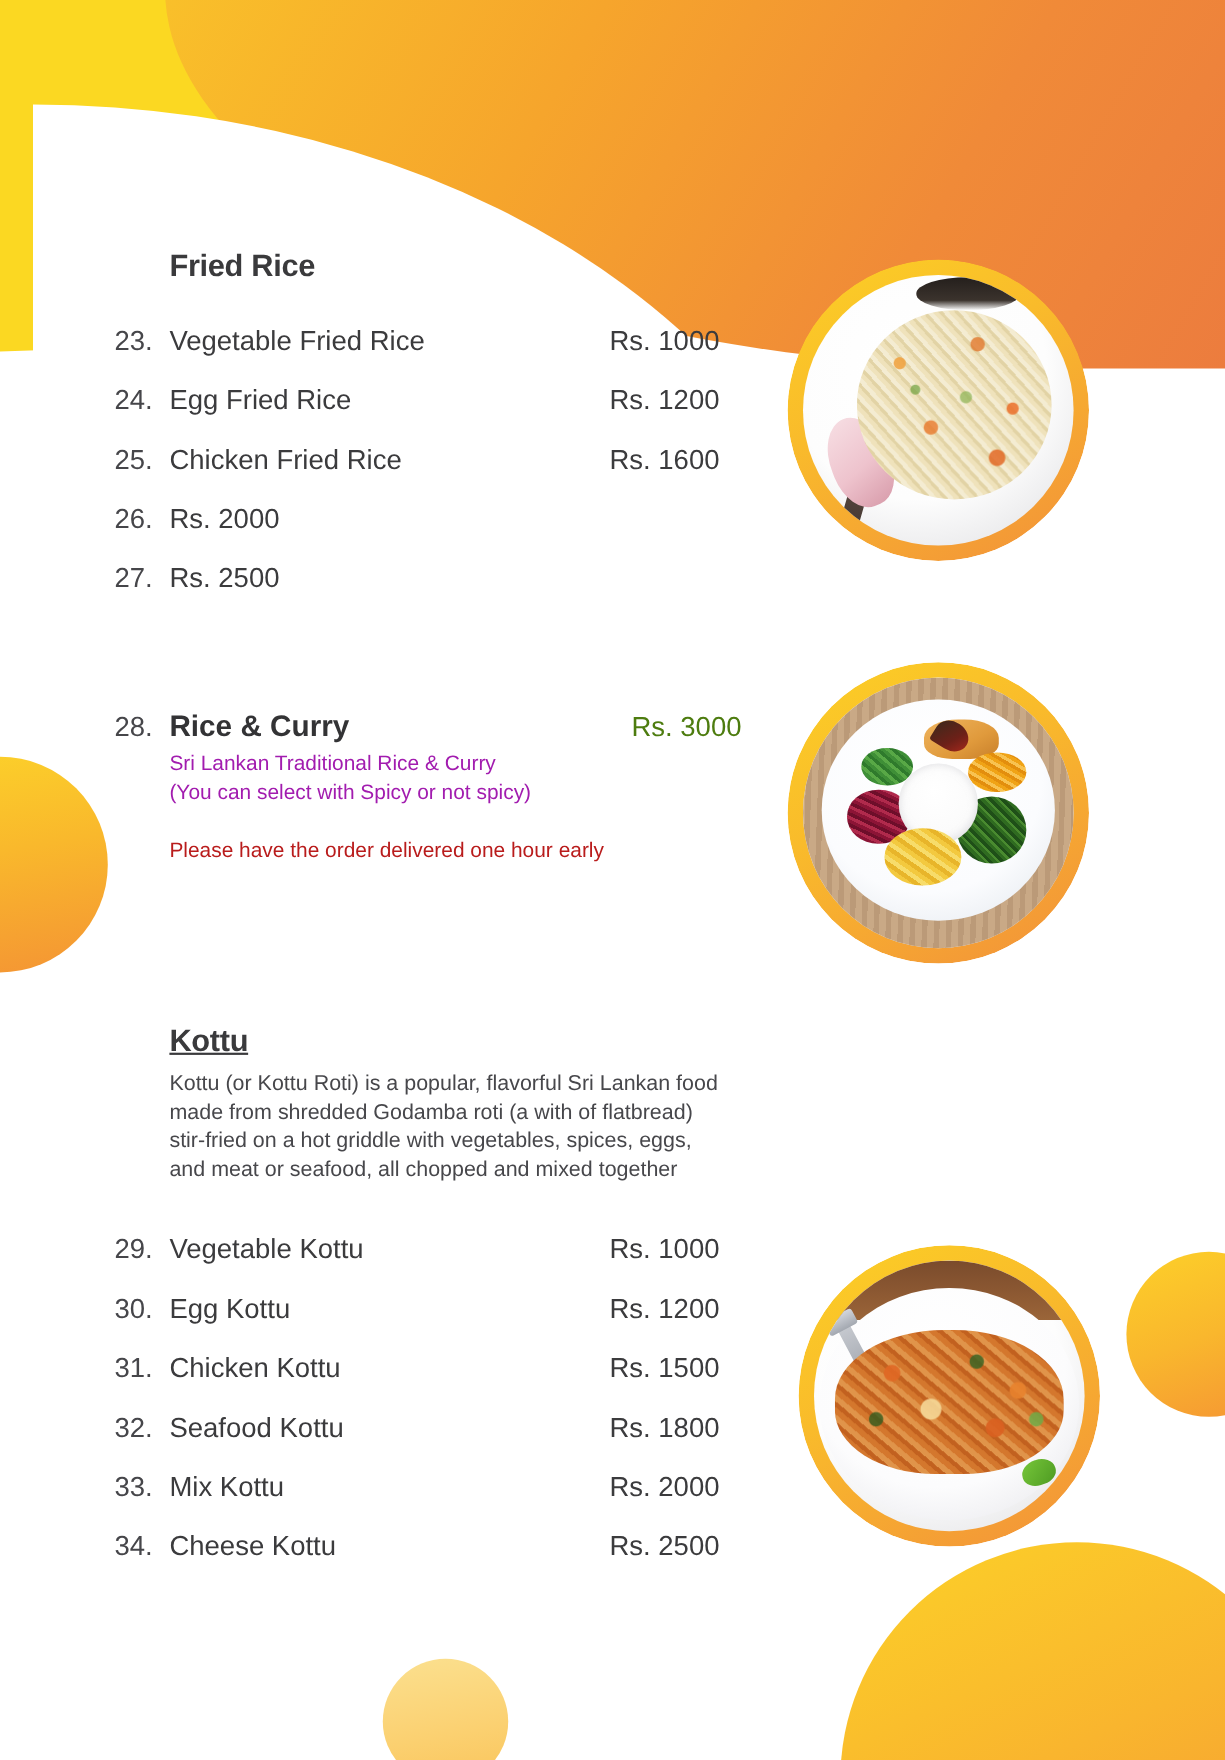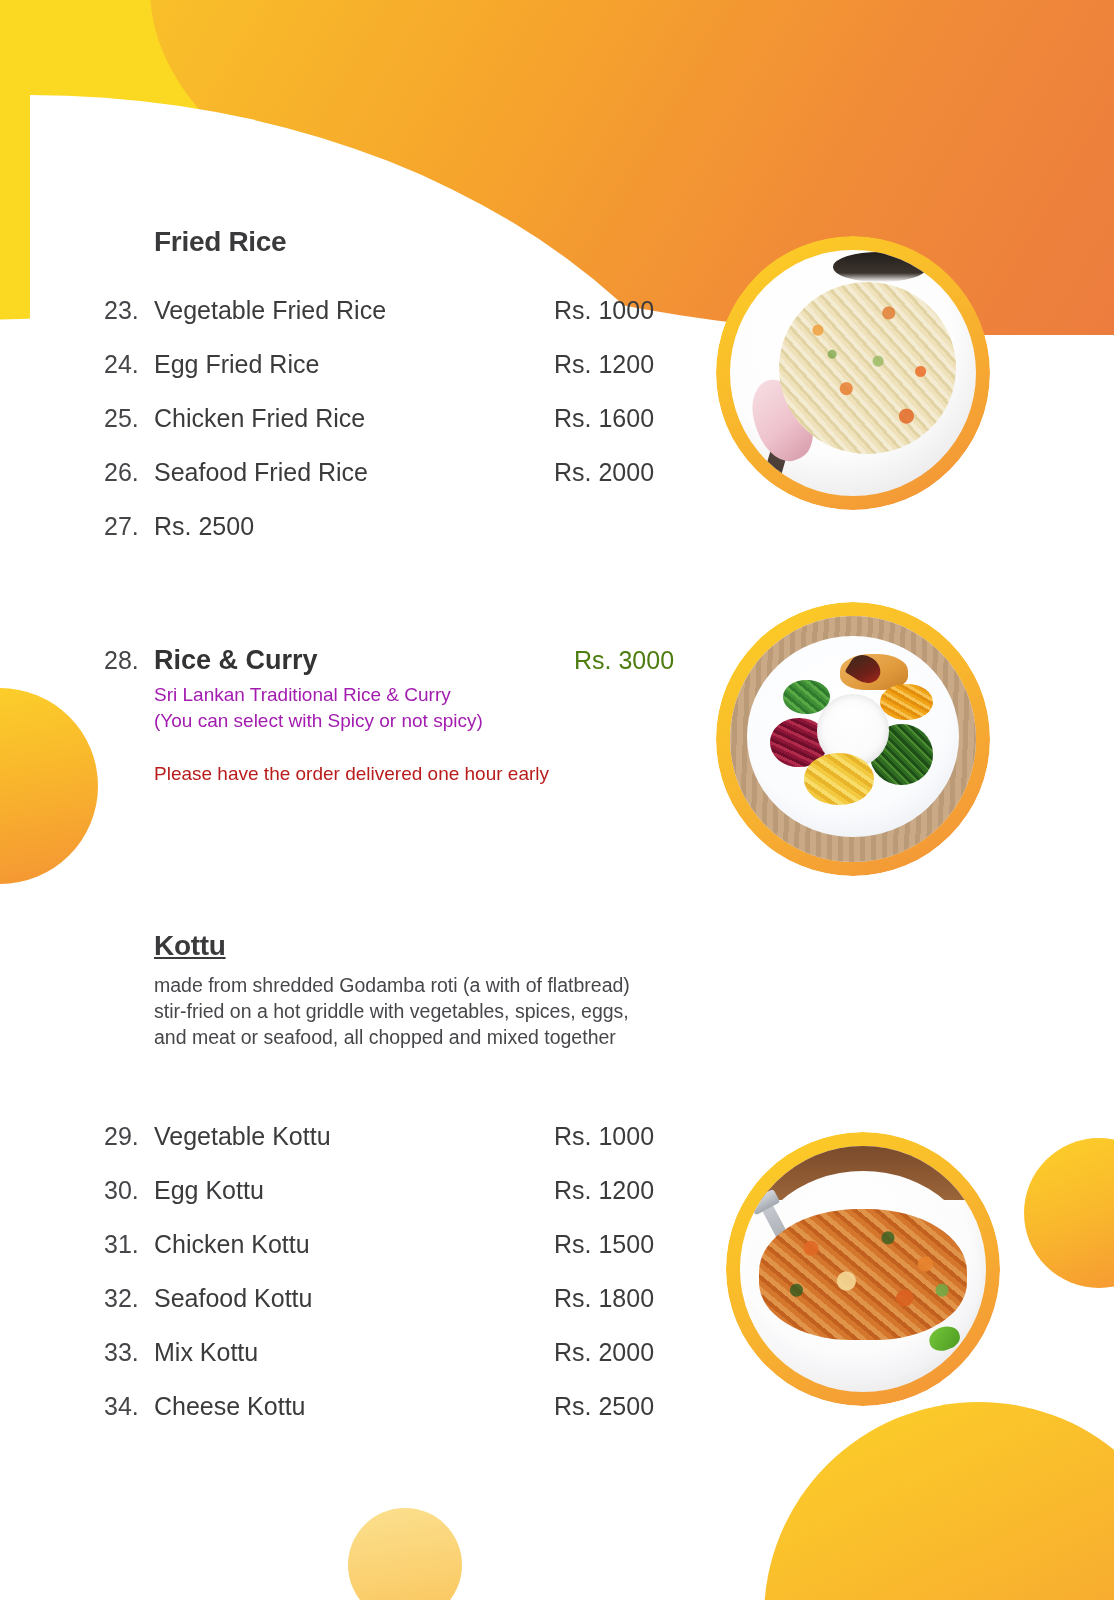--- a/index.html
+++ b/index.html
@@ -250,21 +250,20 @@
       <span class="menu-name">Egg Fried Rice</span>
       <span class="menu-price">Rs. 1200</span>
     </div>
     <div class="menu-row">
       <span class="menu-num">25.</span>
       <span class="menu-name">Chicken Fried Rice</span>
       <span class="menu-price">Rs. 1600</span>
     </div>
     <div class="menu-row">
       <span class="menu-num">26.</span>
-      <span class="menu-name">Seafood Fried Rice</span>
       <span class="menu-price">Rs. 2000</span>
     </div>
     <div class="menu-row">
       <span class="menu-num">27.</span>
       <span class="menu-price">Rs. 2500</span>
     </div>
   </div>
 
   <div class="food-circle" id="img-fried-rice">
     <div class="ring"></div>
@@ -302,20 +301,21 @@
         <div class="curry" id="c-mallung"></div>
         <div class="curry" id="c-rice"></div>
         <div class="curry" id="c-potato"></div>
       </div>
     </div>
   </div>
 
   <div class="section-title" id="kottu-title">Kottu</div>
 
   <div id="kottu-desc">
+    <div>Kottu (or Kottu Roti) is a popular, flavorful Sri Lankan food</div>
     <div>made from shredded Godamba roti (a with of flatbread)</div>
     <div>stir-fried on a hot griddle with vegetables, spices, eggs,</div>
     <div>and meat or seafood, all chopped and mixed together</div>
   </div>
 
   <div class="menu-list" id="kottu-list">
     <div class="menu-row">
       <span class="menu-num">29.</span>
       <span class="menu-name">Vegetable Kottu</span>
       <span class="menu-price">Rs. 1000</span>

